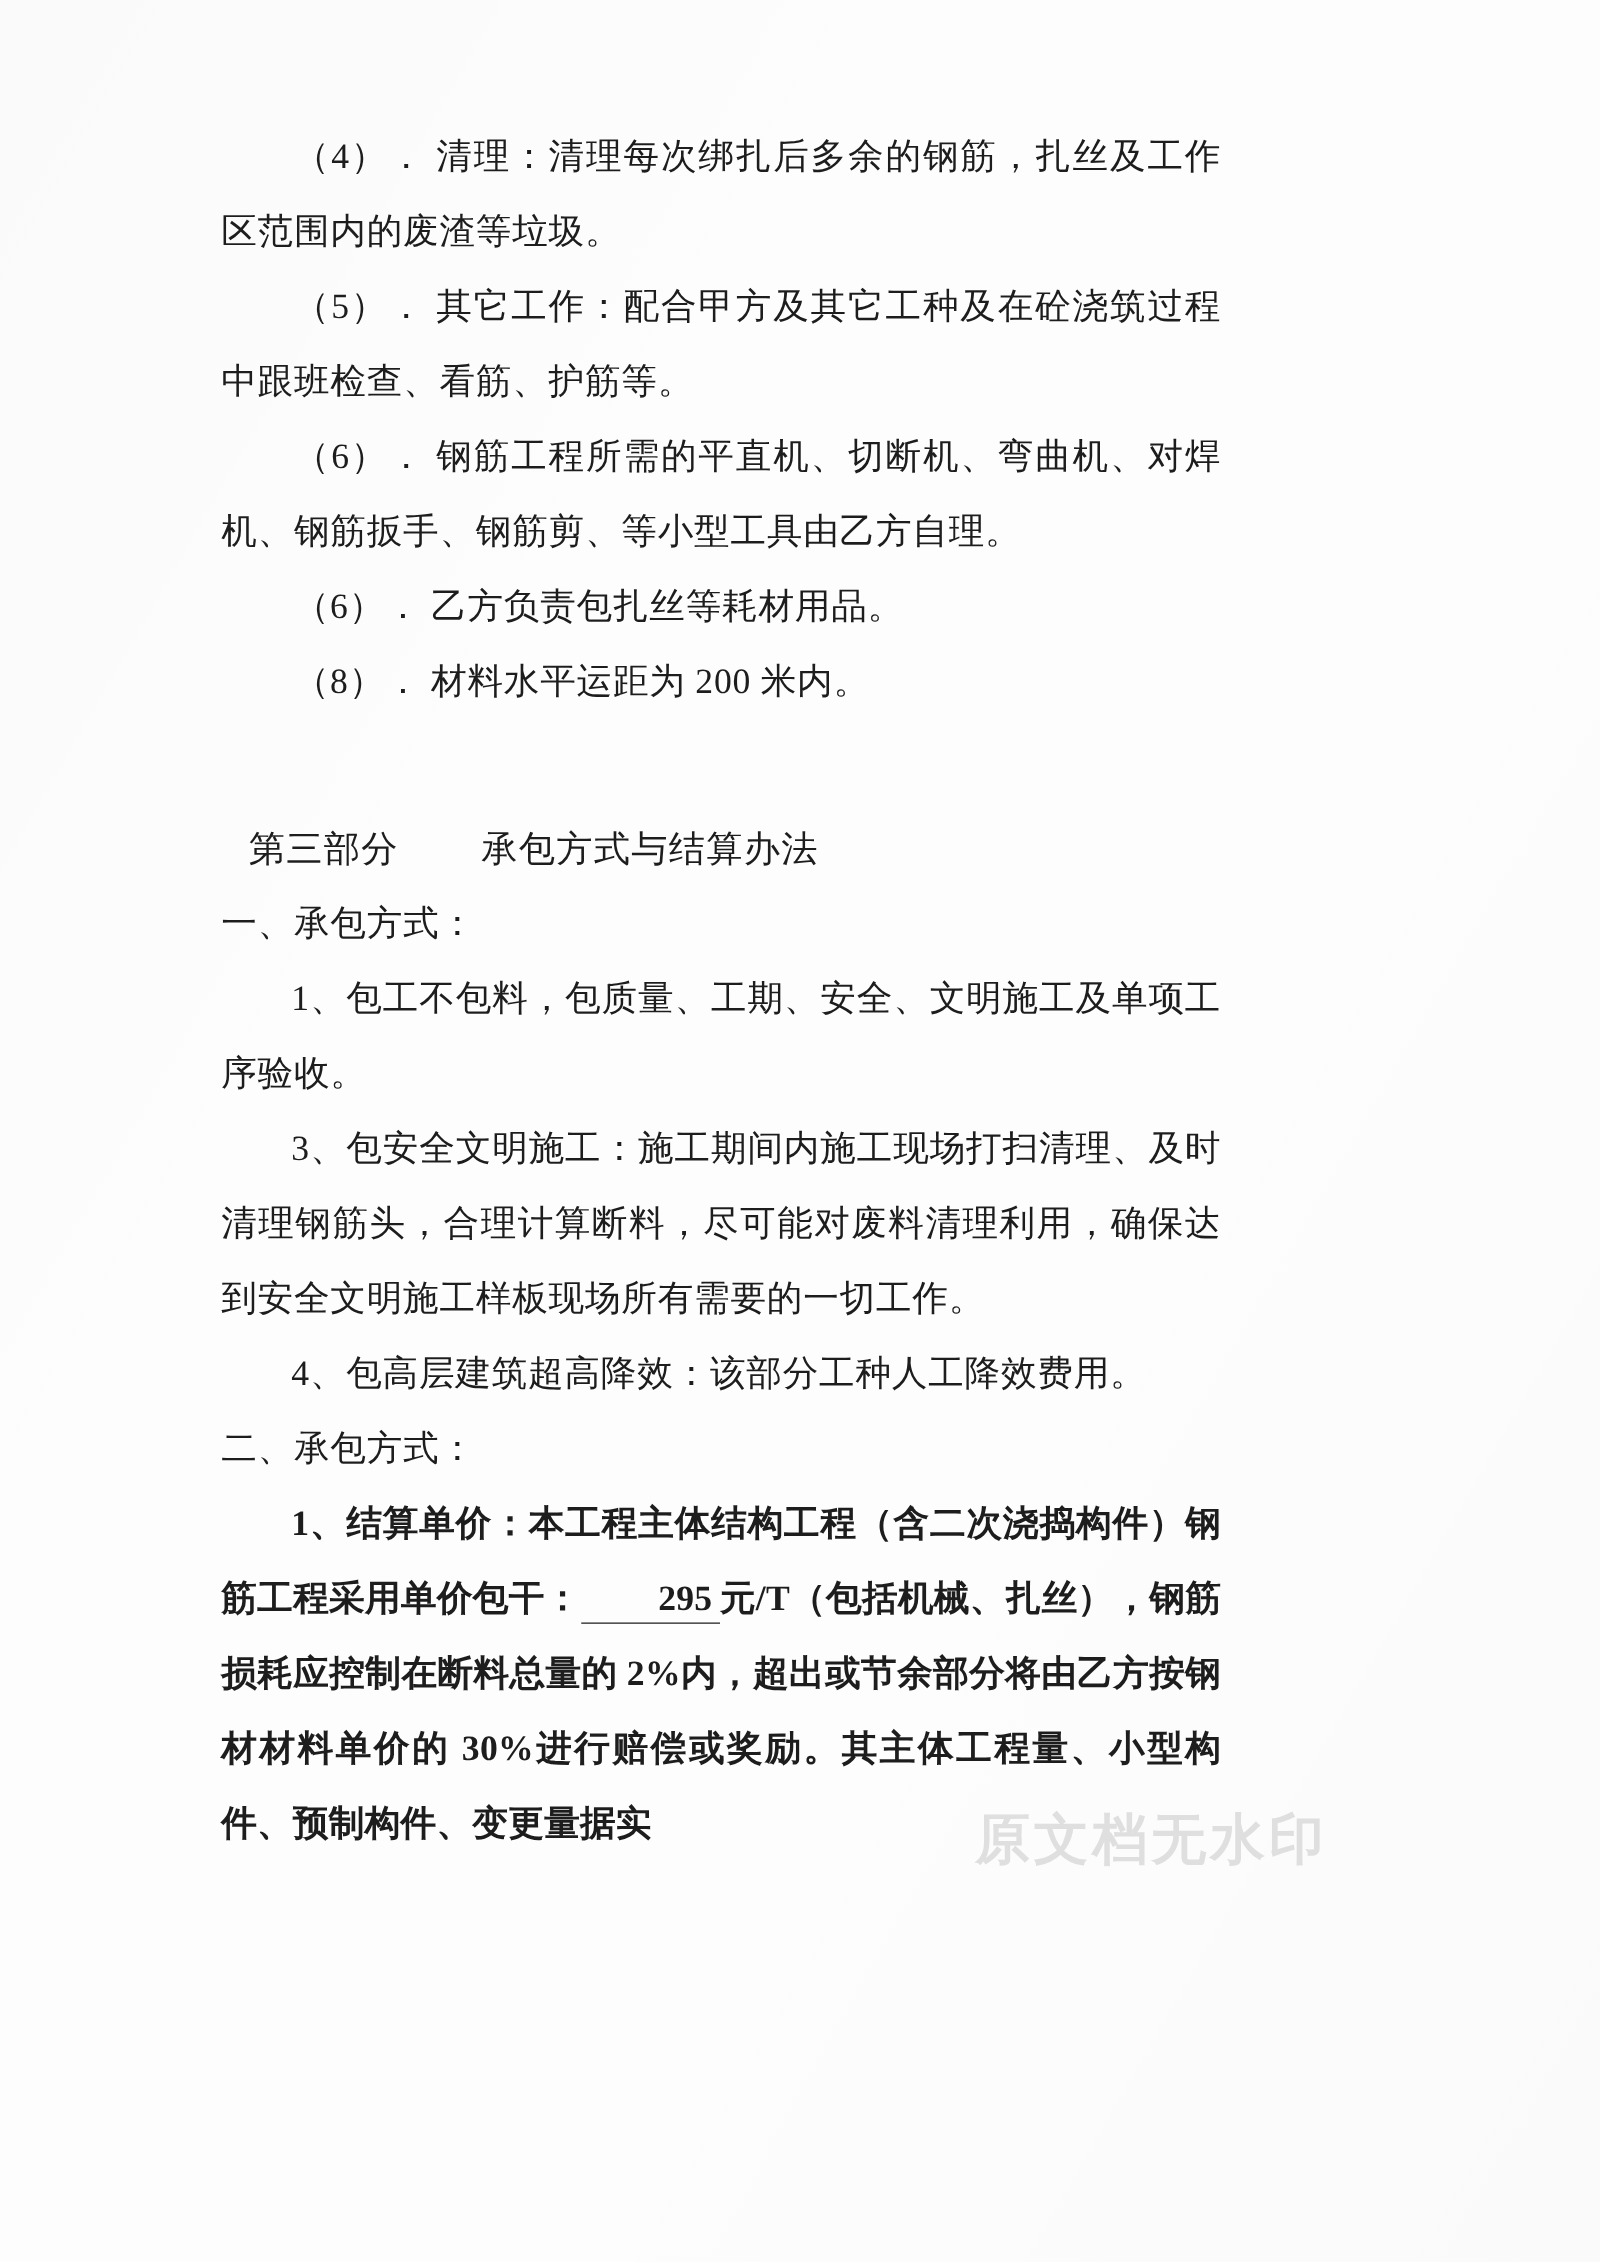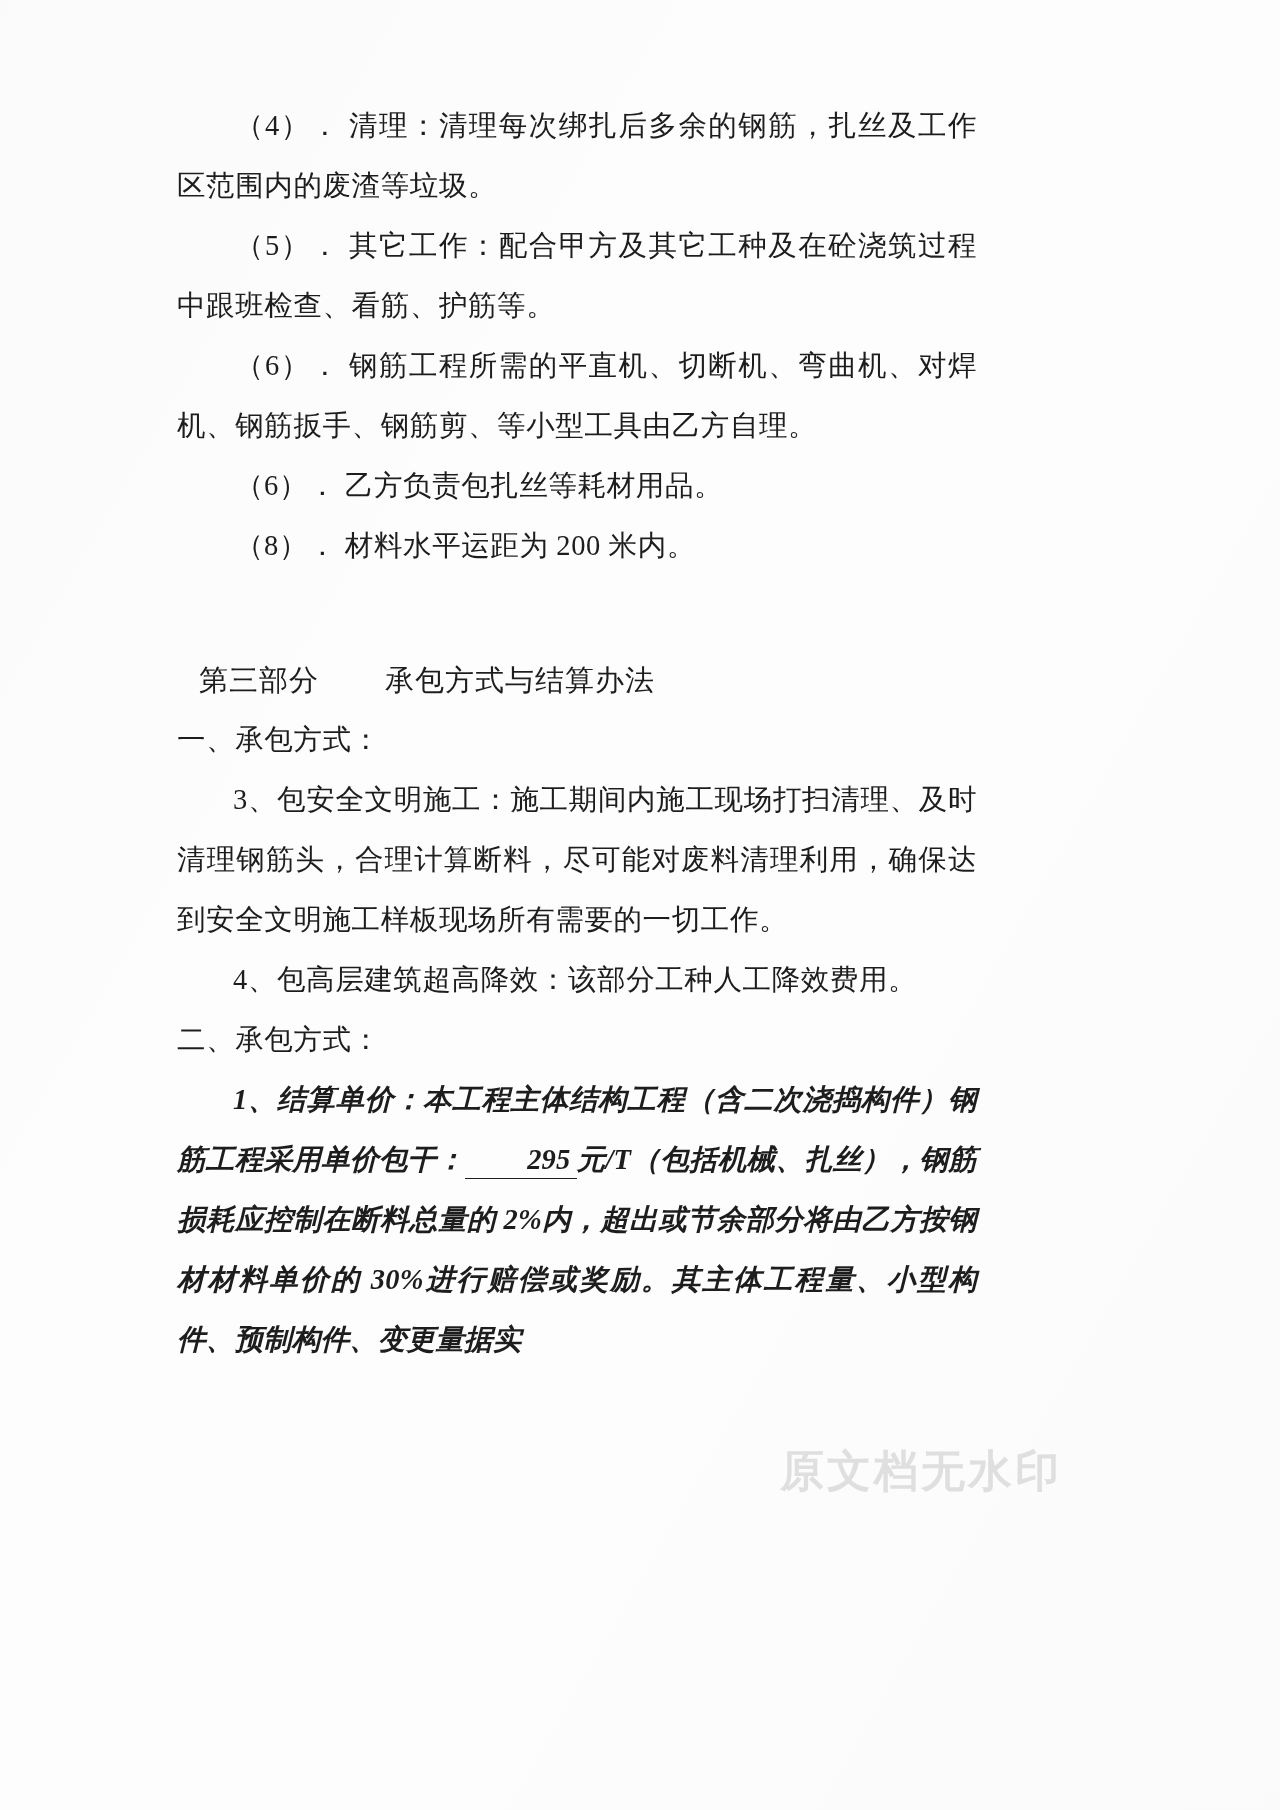--- a/index.html
+++ b/index.html
@@ -62,21 +62,20 @@
     color: #1d1d1d;
     padding-left: 22px;
   }
   h2.section-heading .gap {
     display: inline-block;
     width: 66px;
   }
   p.para.bold {
     font-weight: bold;
     letter-spacing: 0.2px;
-    font-style: italic;
   }
   .underlined {
     border-bottom: 1.6px solid #1d1d1d;
     padding: 0 6px 1px 6px;
     display: inline-block;
     line-height: 34px;
   }
   .num { font-family: "Liberation Serif", serif; }
 
   
@@ -120,20 +119,21 @@
     <p class="para indent">（6）．  乙方负责包扎丝等耗材用品。</p>
 
     <p class="para indent">（8）．  材料水平运距为 200 米内。</p>
 
     <div class="spacer-lg"></div>
 
     <h2 class="section-heading"><span>第三部分</span><span class="gap"></span><span>承包方式与结算办法</span></h2>
 
     <p class="para noindent">一、承包方式：</p>
 
+    <p class="para indent-sm">1、包工不包料，包质量、工期、安全、文明施工及单项工序验收。</p>
 
 
     <p class="para indent-sm">3、包安全文明施工：施工期间内施工现场打扫清理、及时清理钢筋头，合理计算断料，尽可能对废料清理利用，确保达到安全文明施工样板现场所有需要的一切工作。</p>
 
     <p class="para indent-sm">4、包高层建筑超高降效：该部分工种人工降效费用。</p>
 
     <p class="para noindent">二、承包方式：</p>
 
     <p class="para indent-sm bold"><span>1、结算单价：本工程主体结构工程（含二次浇捣构件）钢筋工程采用单价包干：</span><span class="underlined num">295</span><span>元/T（包括机械、扎丝），钢筋损耗应控制在断料总量的 2%内，超出或节余部分将由乙方按钢材材料单价的 30%进行赔偿或奖励。其主体工程量、小型构件、预制构件、变更量据实</span></p>
 

